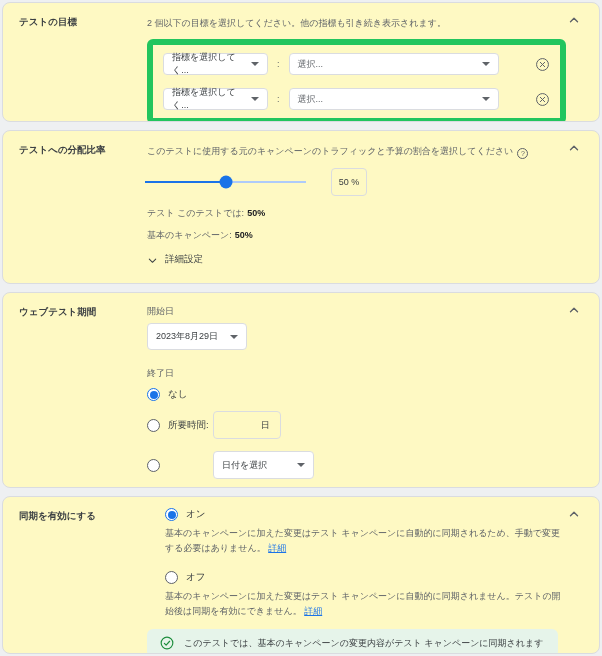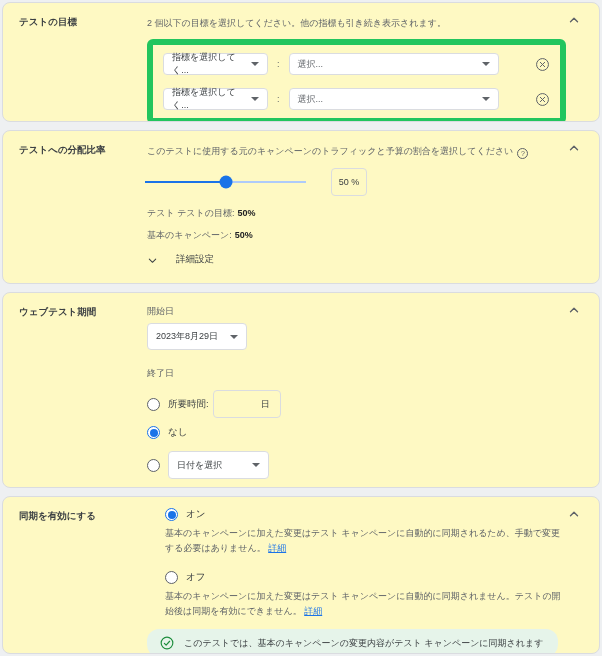--- a/index.html
+++ b/index.html
@@ -73,60 +73,60 @@
   .value-box {
     margin-left: 25px; width: 36px; height: 28px;
     border: 1px solid #dadce0; border-radius: 4px;
     display: flex; align-items: center; justify-content: center;
     font-size: 9px; color: #3c4043;
   }
   .stats { margin-top: 10px; }
   .stat { font-size: 9px; color: #5f6368; margin-bottom: 9px; }
   .stat b { color: #202124; margin-left: 3px; }
   .advanced {
-    display: flex; align-items: flex-end; gap: 18px; margin-top: 11px;
+    display: flex; align-items: flex-end; gap: 7px; margin-top: 11px;
     font-size: 9.5px; color: #3c4043; cursor: pointer;
   }
   
   .field-label { font-size: 9px; color: #5f6368; padding-top: 2px; }
   .sel-date { width: 100px; height: 27px; margin-top: 5px; }
   .end-label { margin-top: 15px; }
   .radio-row { display: flex; align-items: center; }
   .radio {
     width: 13px; height: 13px; flex: none;
     border: 1.5px solid #5f6368; border-radius: 50%;
     margin-right: 8px; position: relative; cursor: pointer; background: #fff;
   }
   .radio.checked { border-color: #1a73e8; }
   .radio.checked::after {
     content: ""; position: absolute; inset: 1.5px;
     background: #1a73e8; border-radius: 50%;
   }
   .radio-label { font-size: 9.5px; color: #3c4043; cursor: pointer; }
   .row-none { margin-top: 8px; }
   .row-duration { margin-top: 10px; }
-  .row-datepick { margin-top: 12px; }
+  .row-datepick { margin-top: 12px; gap: 45px; }
   .duration-input {
     width: 68px; height: 28px; margin-left: 4px;
     border: 1px solid #dadce0; border-radius: 4px;
     display: flex; align-items: center; justify-content: flex-end;
     padding-right: 10px; font-size: 9px; color: #3c4043; cursor: text;
   }
   .sel-datepick { width: 101px; height: 28px; }
   
   .sync-group { margin-left: 18px; padding-top: 1px; }
   .sync-desc {
     margin-top: 5px; font-size: 9px; color: #5f6368;
     max-width: 418px; line-height: 1.7;
   }
   .link { color: #1a73e8; text-decoration: underline; cursor: pointer; }
   .row-off { margin-top: 14px; }
   .notice {
     margin-top: 10px; margin-right: 5px; height: 28px;
-    background: #e6f4ea; border-radius: 12px;
+    background: #e6f4ea; border-radius: 6px;
     display: flex; align-items: center; gap: 10px;
     padding: 0 13px; font-size: 9px; color: #3c4043;
   }
   svg { display: block; }
 </style>
 </head>
 <body>
 
 <section class="card" style="height:120px">
   <div class="collapse">
@@ -192,21 +192,21 @@
       </div>
       <div class="slider-row">
         <div class="track">
           <div class="fill" style="width: 50%;"></div>
           <div class="thumb" style="left: 50%;"></div>
         </div>
         <div class="value-box">50 %</div>
       </div>
       <div class="stats">
         <div class="stat">
-          <span>テスト テストの目標:</span><b>50%</b>
+          <span>テスト このテストでは:</span><b>50%</b>
         </div>
         <div class="stat">
           <span>基本のキャンペーン:</span><b>50%</b>
         </div>
       </div>
       <div class="advanced">
         <svg width="11" height="11" viewBox="0 0 24 24">
             <path d="M5 9l7 7 7-7" fill="none" stroke="#3c4043" stroke-width="2.2" stroke-linecap="round" stroke-linejoin="round"></path>
           </svg>
         <span>詳細設定</span>
@@ -223,30 +223,30 @@
   </div>
   <div class="card-row">
     <div class="label-col">ウェブテスト期間</div>
     <div class="content-col">
       <div class="field-label">開始日</div>
       <div class="sel sel-date">
         <span>2023年8月29日</span>
         <span class="caret"></span>
       </div>
       <div class="field-label end-label">終了日</div>
+      <div class="radio-row row-none">
+        <span class="radio checked"></span>
+        <span class="radio-label">なし</span>
+      </div>
       <div class="radio-row row-duration">
         <span class="radio"></span>
         <span class="radio-label">所要時間:</span>
         <div class="duration-input">
           <span>日</span>
         </div>
-      </div>
-      <div class="radio-row row-none">
-        <span class="radio checked"></span>
-        <span class="radio-label">なし</span>
       </div>
       <div class="radio-row row-datepick">
         <span class="radio"></span>
         <div class="sel sel-datepick">
           <span>日付を選択</span>
           <span class="caret"></span>
         </div>
       </div>
     </div>
   </div>

